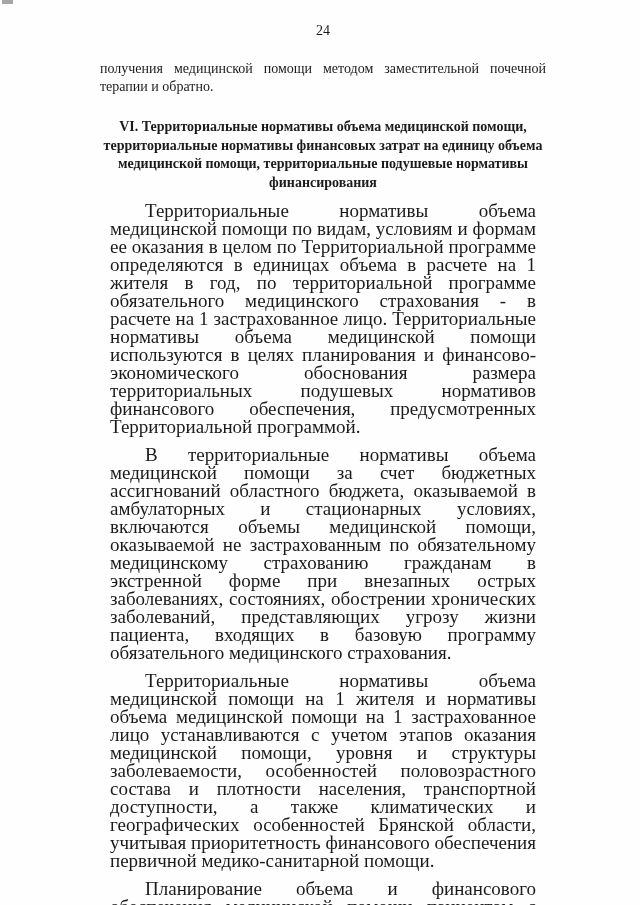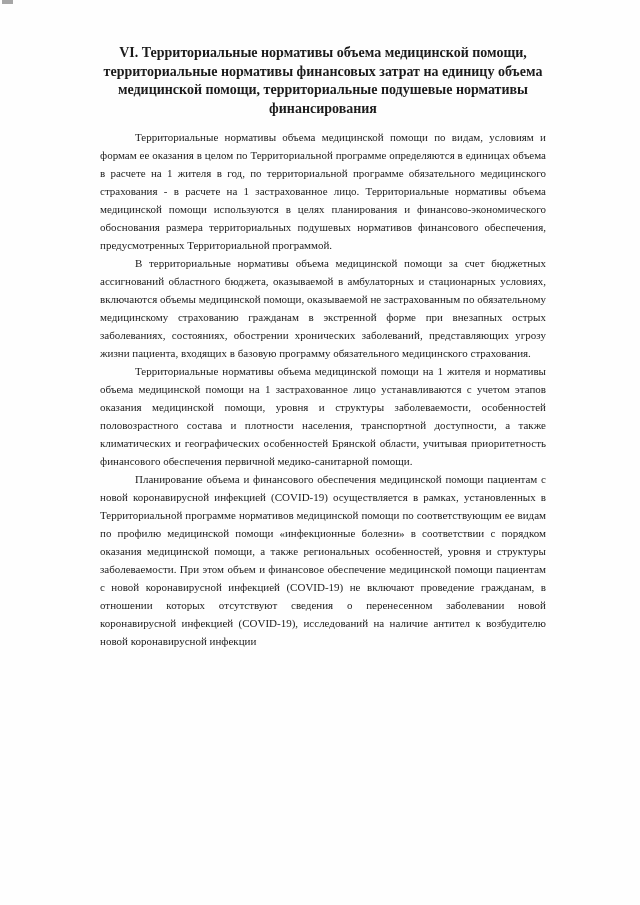--- a/index.html
+++ b/index.html
@@ -44,37 +44,39 @@
     text-indent: 0;
   }
   .section-heading {
     margin: 22px 0 10px 0;
     font-size: 14px;
     line-height: 18.5px;
     font-weight: bold;
     text-align: center;
   }
   .body-paragraph {
-    margin: 0;
-    font-size: 11px;
+    margin: 10px;
+    font-size: 19px;
     line-height: 18px;
     text-align: justify;
     text-indent: 35px;
   }
 </style>
 </head>
 <body>
 
 <div class="page">
 
   <div class="scan-artifact"></div>
 
   <div class="content">
 
+    <div class="page-number">24</div>
 
+    <p class="continuation-paragraph">получения медицинской помощи методом заместительной почечной терапии и обратно.</p>
 
     <h2 class="section-heading">VI. Территориальные нормативы объема медицинской помощи, территориальные нормативы финансовых затрат на единицу объема медицинской помощи, территориальные подушевые нормативы финансирования</h2>
 
     <p class="body-paragraph">Территориальные нормативы объема медицинской помощи по видам, условиям и формам ее оказания в целом по Территориальной программе определяются в единицах объема в расчете на 1 жителя в год, по территориальной программе обязательного медицинского страхования - в расчете на 1 застрахованное лицо. Территориальные нормативы объема медицинской помощи используются в целях планирования и финансово-экономического обоснования размера территориальных подушевых нормативов финансового обеспечения, предусмотренных Территориальной программой.</p>
 
     <p class="body-paragraph">В территориальные нормативы объема медицинской помощи за счет бюджетных ассигнований областного бюджета, оказываемой в амбулаторных и стационарных условиях, включаются объемы медицинской помощи, оказываемой не застрахованным по обязательному медицинскому страхованию гражданам в экстренной форме при внезапных острых заболеваниях, состояниях, обострении хронических заболеваний, представляющих угрозу жизни пациента, входящих в базовую программу обязательного медицинского страхования.</p>
 
     <p class="body-paragraph">Территориальные нормативы объема медицинской помощи на 1 жителя и нормативы объема медицинской помощи на 1 застрахованное лицо устанавливаются с учетом этапов оказания медицинской помощи, уровня и структуры заболеваемости, особенностей половозрастного состава и плотности населения, транспортной доступности, а также климатических и географических особенностей Брянской области, учитывая приоритетность финансового обеспечения первичной медико-санитарной помощи.</p>
 
     <p class="body-paragraph">Планирование объема и финансового обеспечения медицинской помощи пациентам с новой коронавирусной инфекцией (COVID-19) осуществляется в рамках, установленных в Территориальной программе нормативов медицинской помощи по соответствующим ее видам по профилю медицинской помощи «инфекционные болезни» в соответствии с порядком оказания медицинской помощи, а также региональных особенностей, уровня и структуры заболеваемости. При этом объем и финансовое обеспечение медицинской помощи пациентам с новой коронавирусной инфекцией (COVID-19) не включают проведение гражданам, в отношении которых отсутствуют сведения о перенесенном заболевании новой коронавирусной инфекцией (COVID-19), исследований на наличие антител к возбудителю новой коронавирусной инфекции</p>

